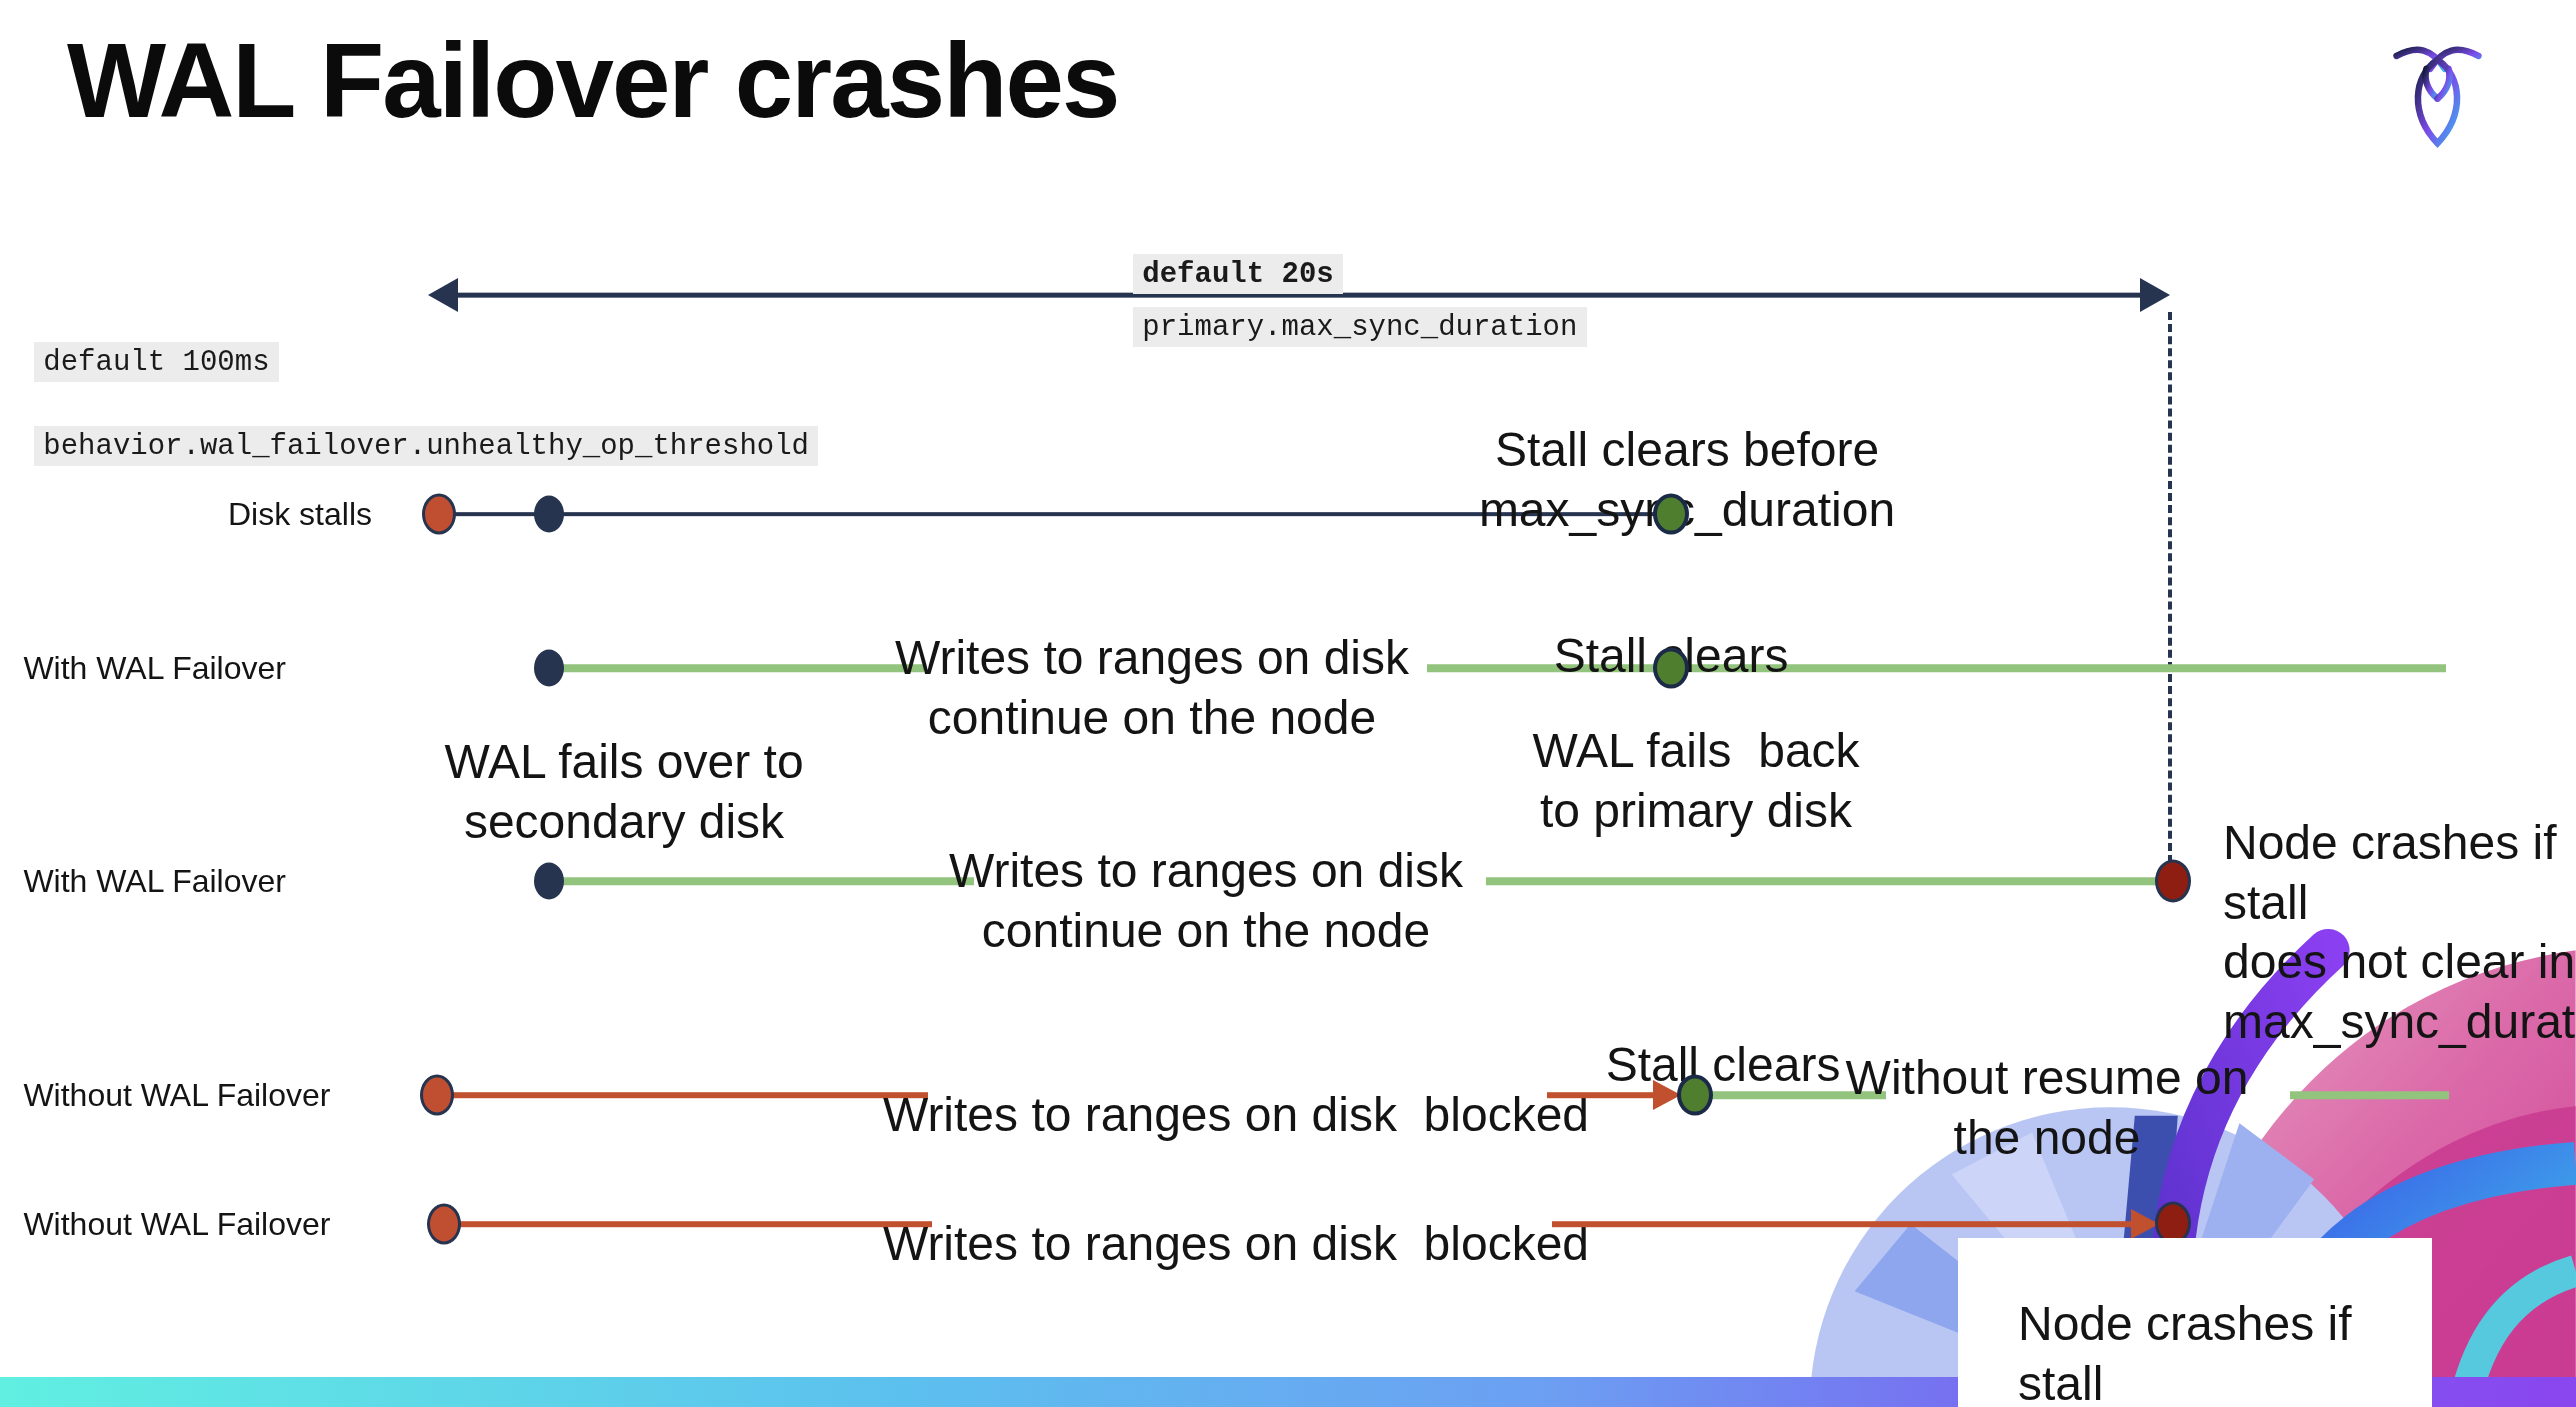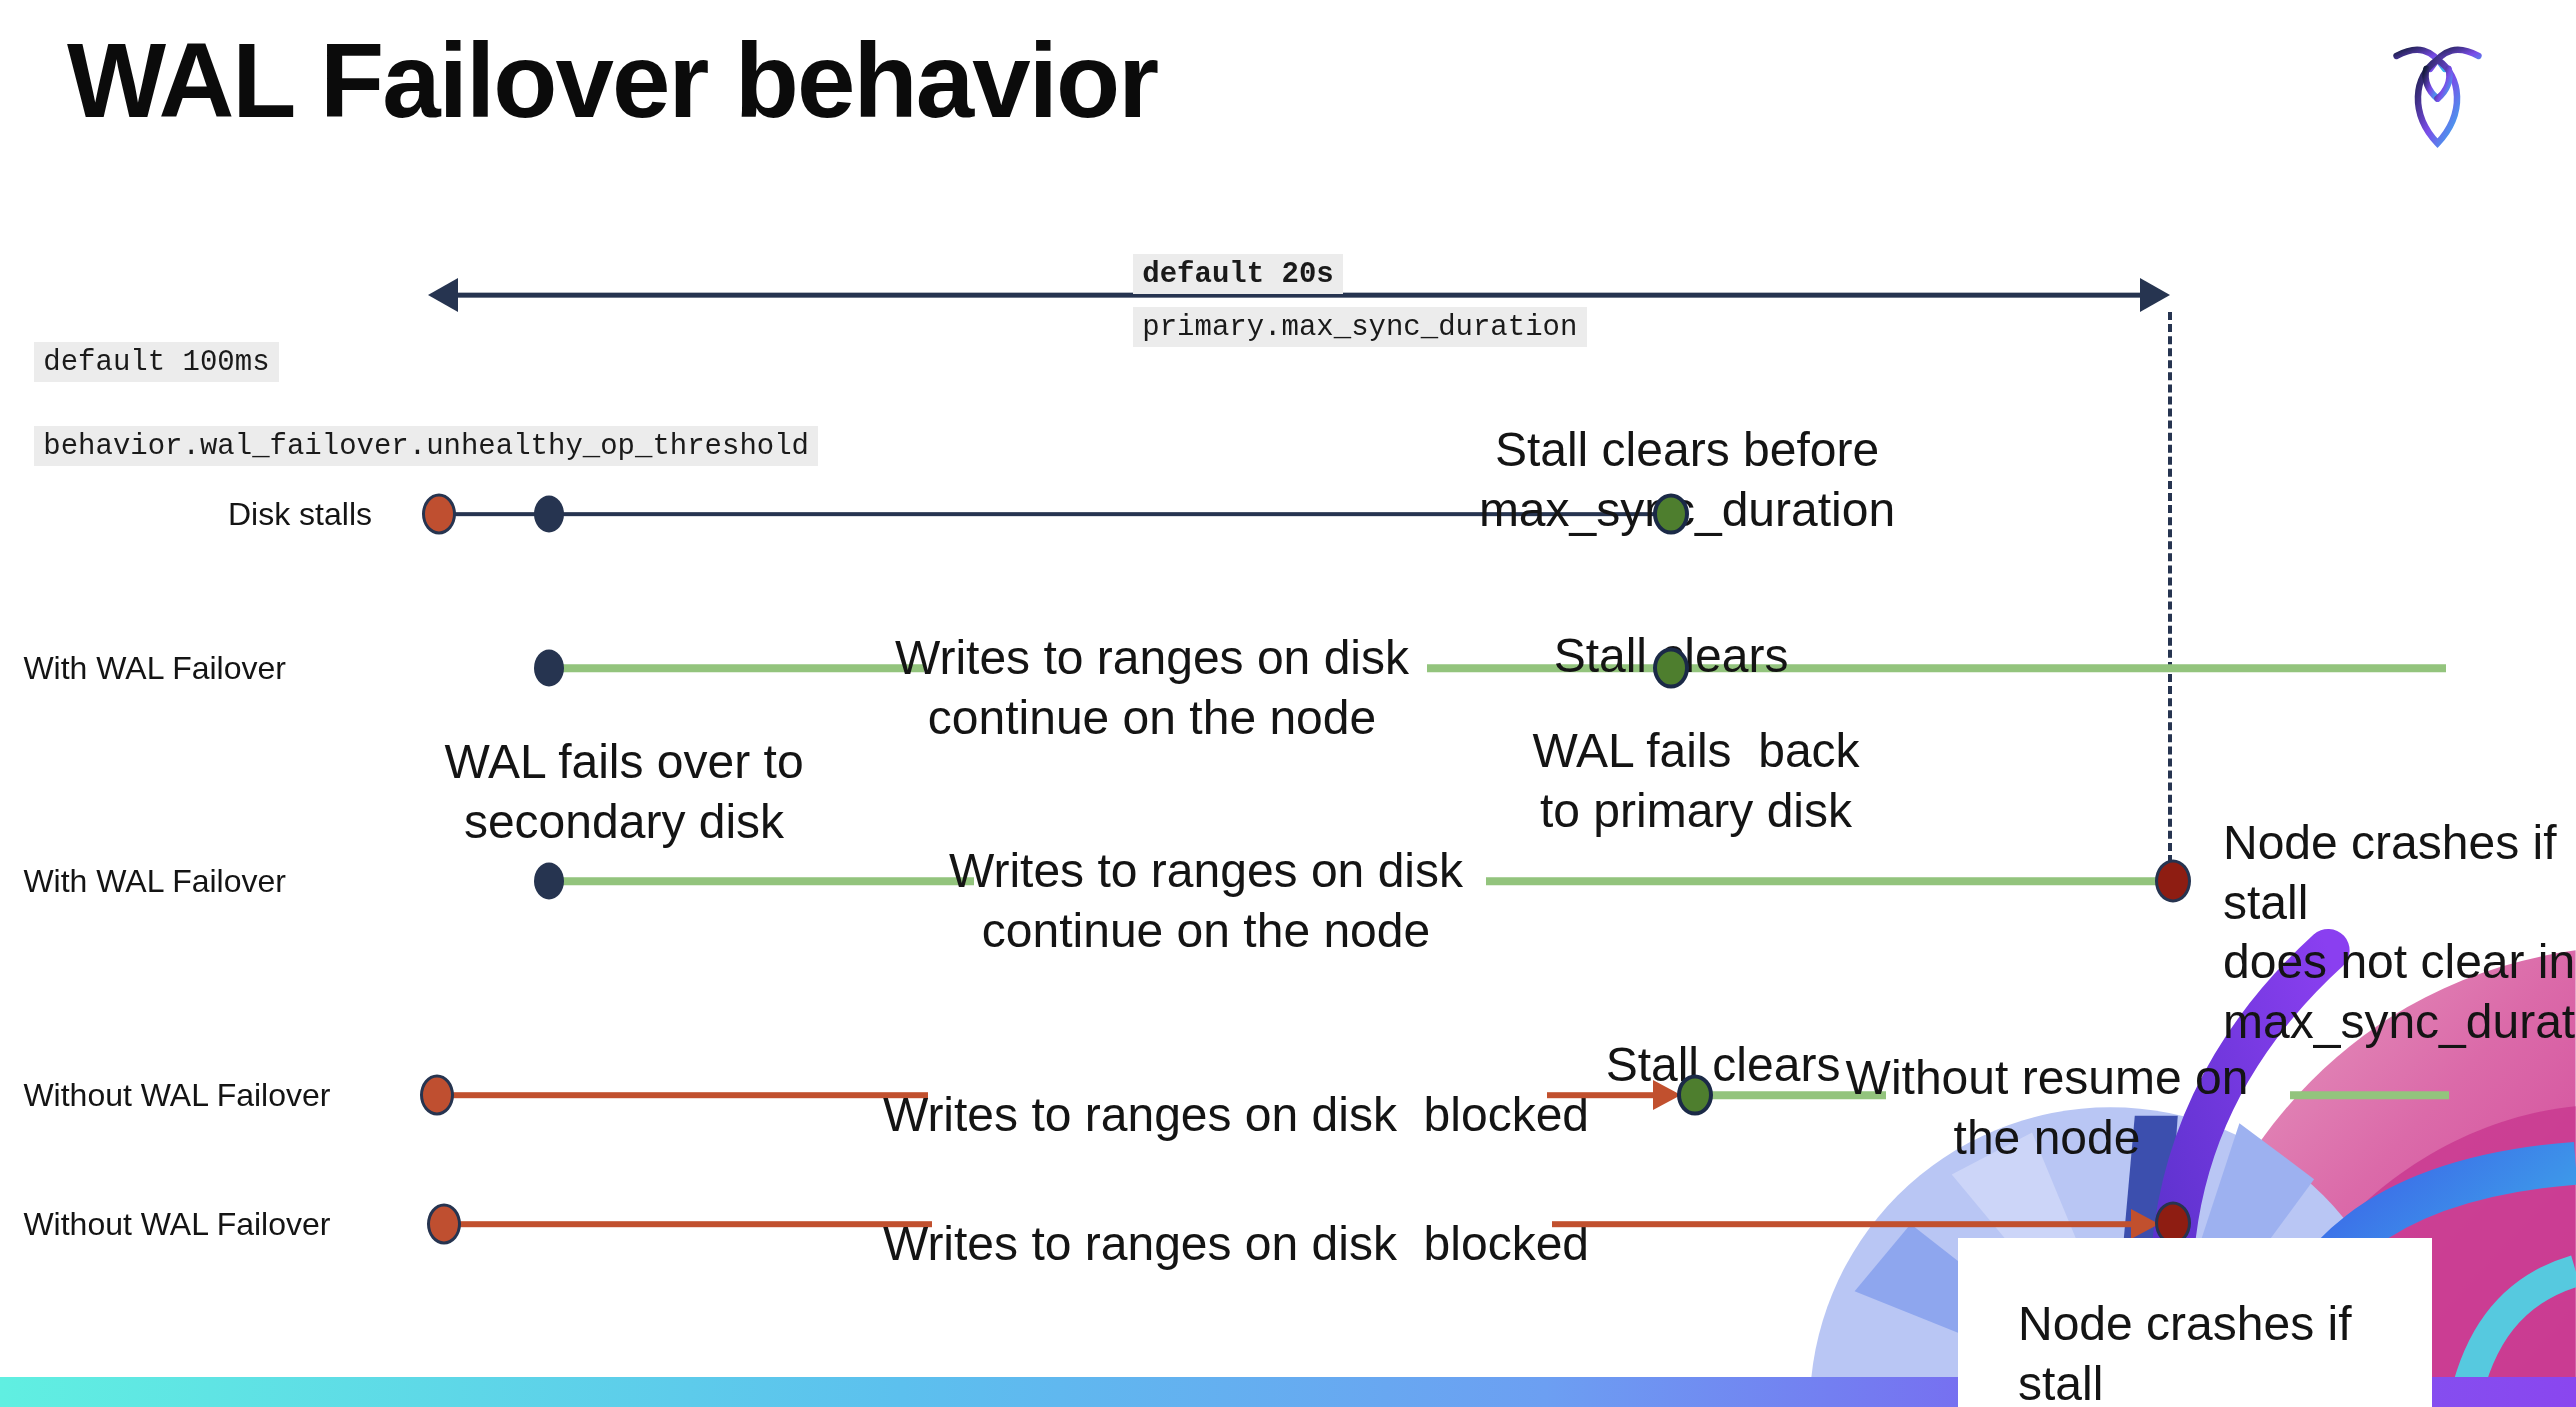--- a/index.html
+++ b/index.html
@@ -75,21 +75,21 @@
   <path d="M 460 545 L 560 240 L 640 300 Z" fill="#9db1f0"></path>
   <path d="M 420 545 L 448 232 L 494 232 L 472 545 Z" fill="#3c4fae"></path>
   <path d="M 500 545 C 470 400 480 215 655 55" stroke="url(#purpg)" stroke-width="46" fill="none" stroke-linecap="round"></path>
   <path d="M 585 545 C 612 378 722 298 920 283" stroke="url(#blueg)" stroke-width="46" fill="none"></path>
   <path d="M 800 545 C 815 468 852 418 920 398" stroke="#49d8e8" stroke-width="34" fill="none" opacity="0.9"></path>
   <path d="M 335 545 C 347 498 368 468 402 452" stroke="#54e5df" stroke-width="26" fill="none" opacity="0.8"></path>
 </svg>
 
 <div class="abs bottom-bar"></div>
 
-<div class="abs layer page-title">WAL Failover behavior</div>
+<div class="abs layer page-title">WAL Failover crashes</div>
 <svg class="abs logo" width="93" height="110" viewBox="0 0 100 118">
   <defs>
     <linearGradient id="lg1" x1="0" y1="0" x2="1" y2="1">
       <stop offset="0" stop-color="#161c40"></stop>
         <stop offset="0.55" stop-color="#7a4ce8"></stop>
         <stop offset="1" stop-color="#38b6f0"></stop>
     </linearGradient>
   </defs>
   <g stroke="url(#lg1)" stroke-width="7" fill="none" stroke-linecap="round">
     <path d="M 6 18 C 28 6 44 10 58 32"></path>

